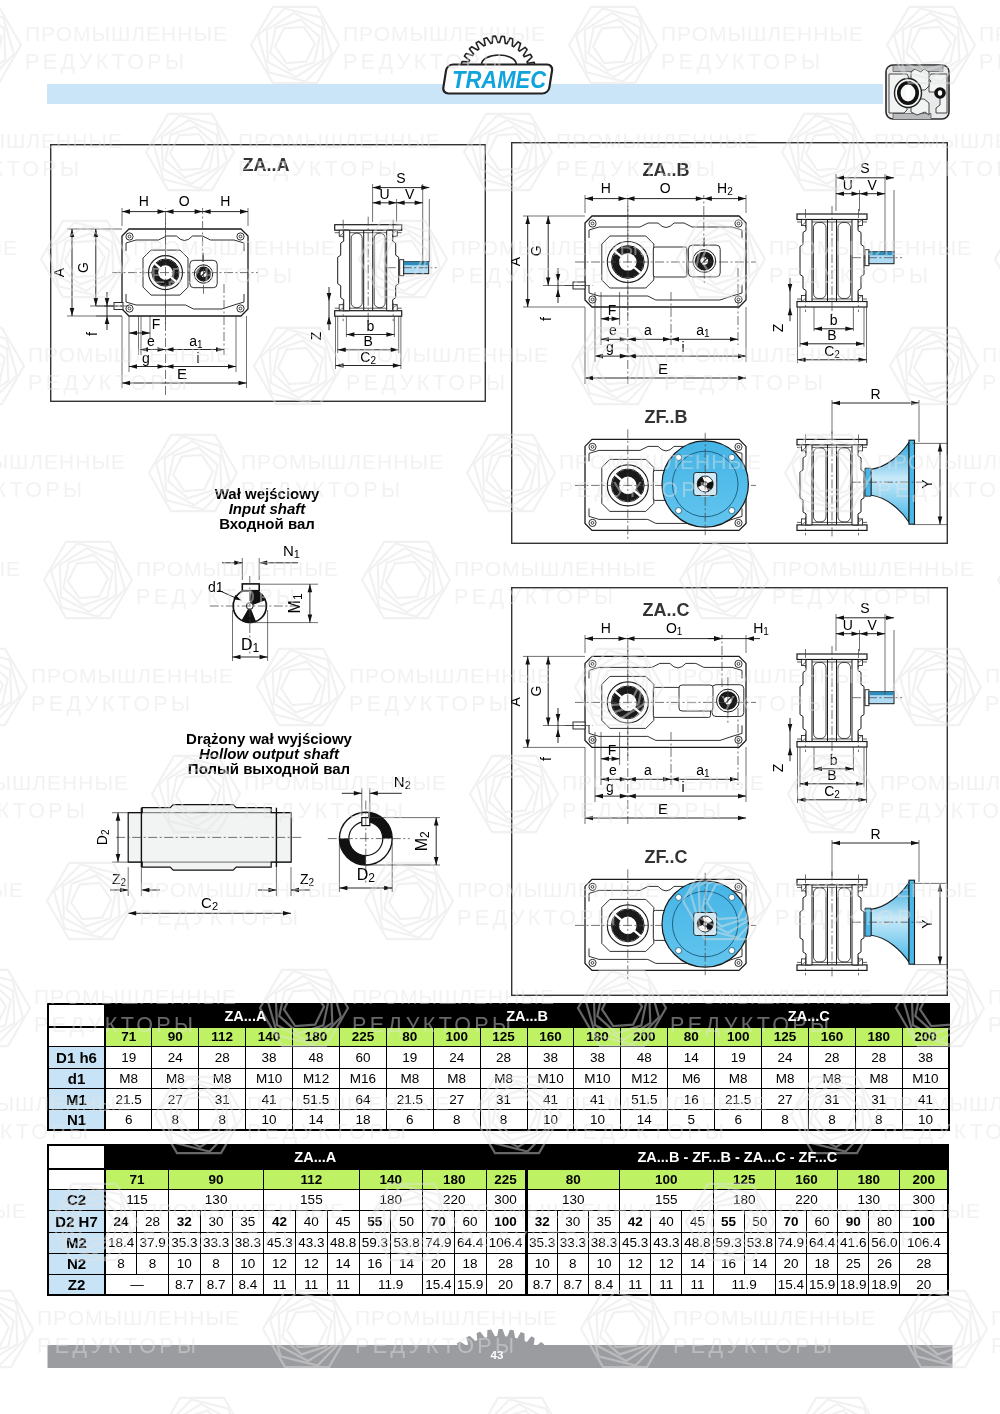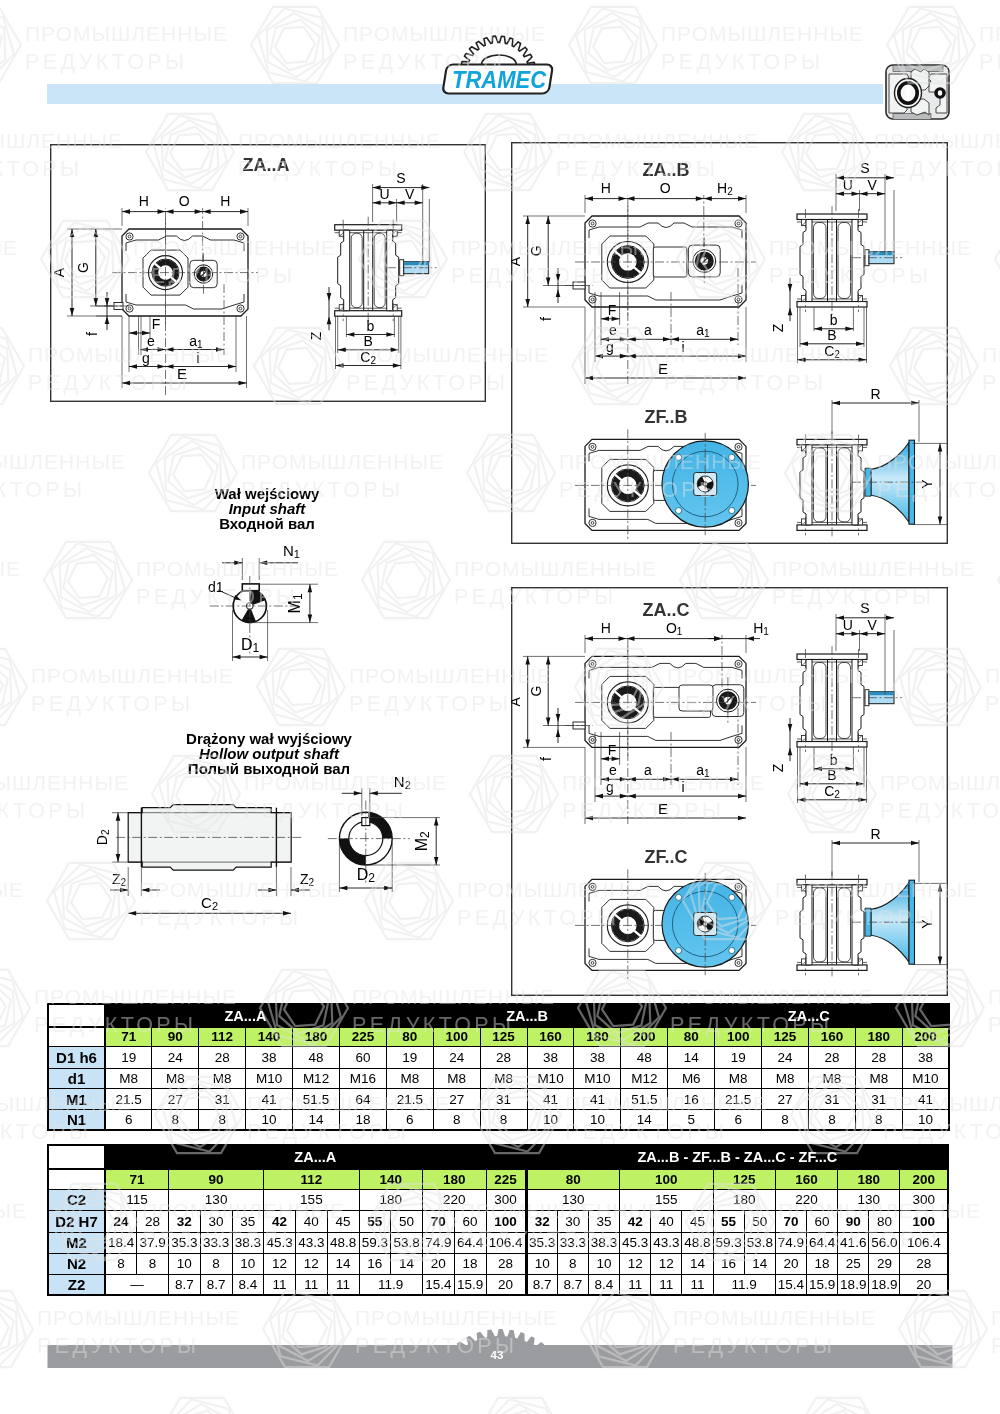--- a/index.html
+++ b/index.html
@@ -1600,21 +1600,21 @@
         <td>8</td>
         <td>10</td>
         <td>12</td>
         <td>12</td>
         <td>14</td>
         <td>16</td>
         <td>14</td>
         <td>20</td>
         <td>18</td>
         <td>25</td>
-        <td>29</td>
+        <td>26</td>
         <td>28</td>
       </tr>
       <tr style="height:20px">
         <td class="lab">Z2</td>
         <td colspan="2">—</td>
         <td colspan="1">8.7</td>
         <td colspan="1">8.7</td>
         <td colspan="1">8.4</td>
         <td colspan="1">11</td>
         <td colspan="1">11</td>

